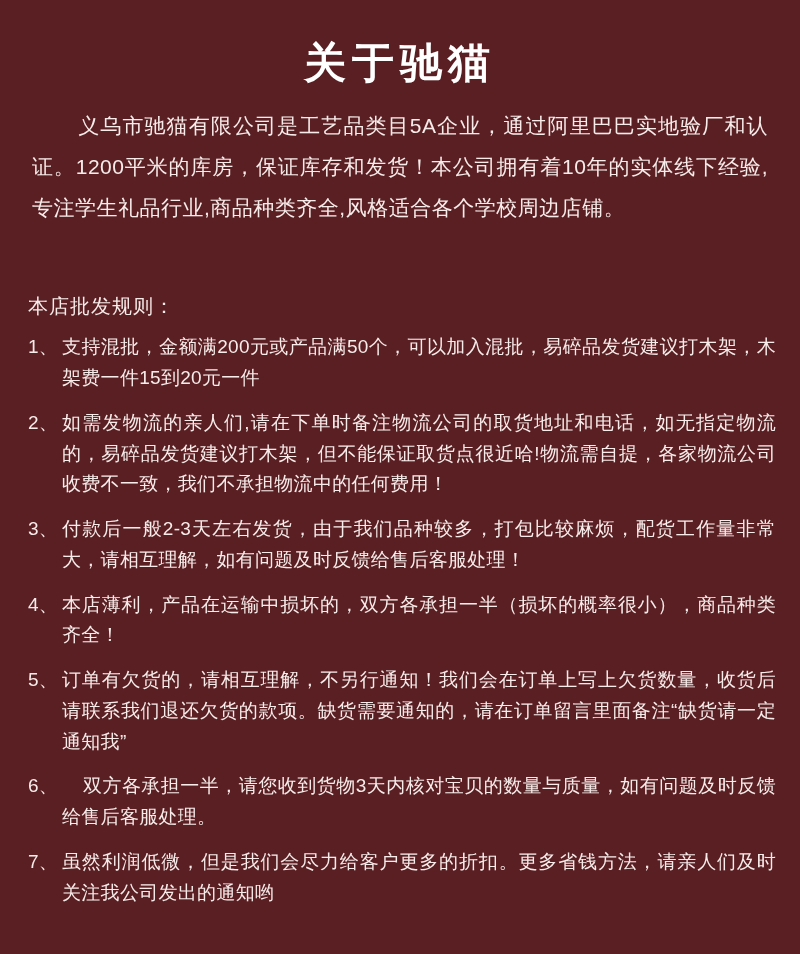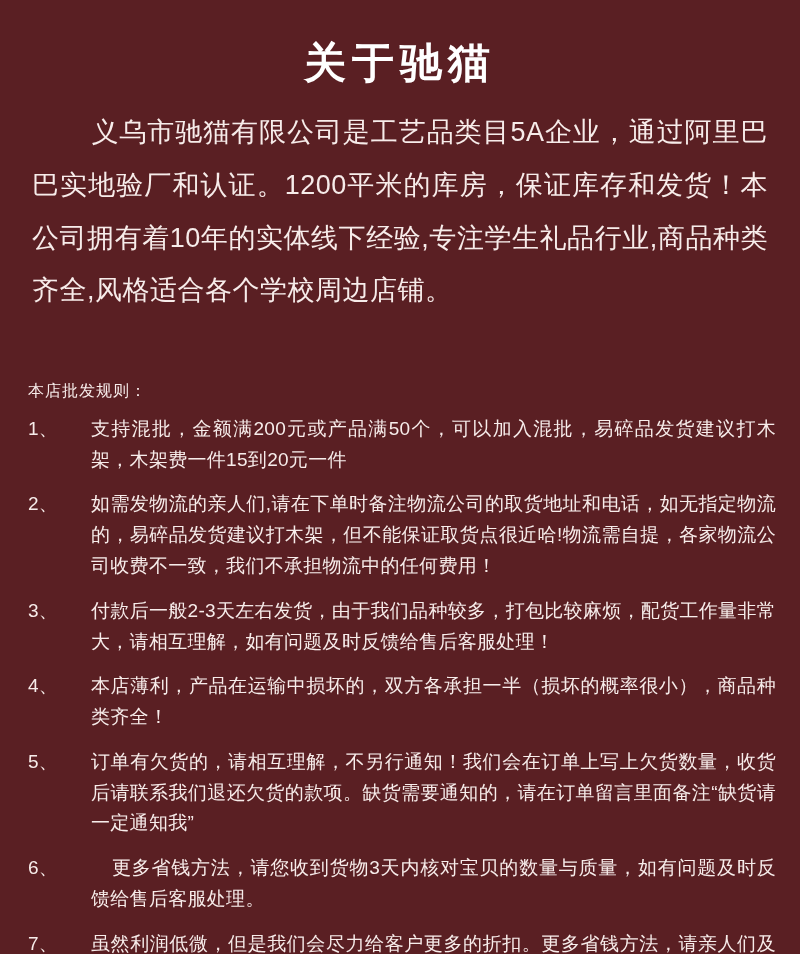--- a/index.html
+++ b/index.html
@@ -24,30 +24,30 @@
   .title {
     text-align: center;
     font-size: 42px;
     font-weight: bold;
     letter-spacing: 6px;
     color: #ffffff;
     margin: 8px 0 18px 0;
     line-height: 1.2;
   }
   .intro {
-    font-size: 27px;
+    font-size: 21px;
     line-height: 1.95;
     color: #f7ecea;
     text-align: justify;
     text-indent: 2.2em;
     padding: 0 8px;
     letter-spacing: 0.5px;
   }
   .rules-heading {
-    font-size: 16px;
+    font-size: 20px;
     color: #f7ecea;
     margin-top: 64px;
     margin-bottom: 12px;
     padding-left: 4px;
     letter-spacing: 1px;
   }
   .rules {
     padding-left: 4px;
   }
   .rule {
@@ -60,21 +60,20 @@
     letter-spacing: 0.3px;
   }
   .rule-num {
     flex: 0 0 auto;
     width: 34px;
     white-space: nowrap;
   }
   .rule-text {
     flex: 1 1 auto;
     text-align: justify;
-    margin-left: 29px;
   }
   .rule.offset .rule-text {
     text-indent: 1.1em;
   }
 </style>
 </head>
 <body>
 
 <div class="page">
 
@@ -106,21 +105,21 @@
       <span class="rule-text">本店薄利，产品在运输中损坏的，双方各承担一半（损坏的概率很小），商品种类齐全！</span>
     </div>
 
     <div class="rule">
       <span class="rule-num">5、</span>
       <span class="rule-text">订单有欠货的，请相互理解，不另行通知！我们会在订单上写上欠货数量，收货后请联系我们退还欠货的款项。缺货需要通知的，请在订单留言里面备注“缺货请一定通知我”</span>
     </div>
 
     <div class="rule offset">
       <span class="rule-num">6、</span>
-      <span class="rule-text">更多省钱方法，请您收到货物3天内核对宝贝的数量与质量，如有问题及时反馈给售后客服处理。</span>
+      <span class="rule-text">双方各承担一半，请您收到货物3天内核对宝贝的数量与质量，如有问题及时反馈给售后客服处理。</span>
     </div>
 
     <div class="rule">
       <span class="rule-num">7、</span>
       <span class="rule-text">虽然利润低微，但是我们会尽力给客户更多的折扣。更多省钱方法，请亲人们及时关注我公司发出的通知哟</span>
     </div>
 
   </div>
 </div>
 

